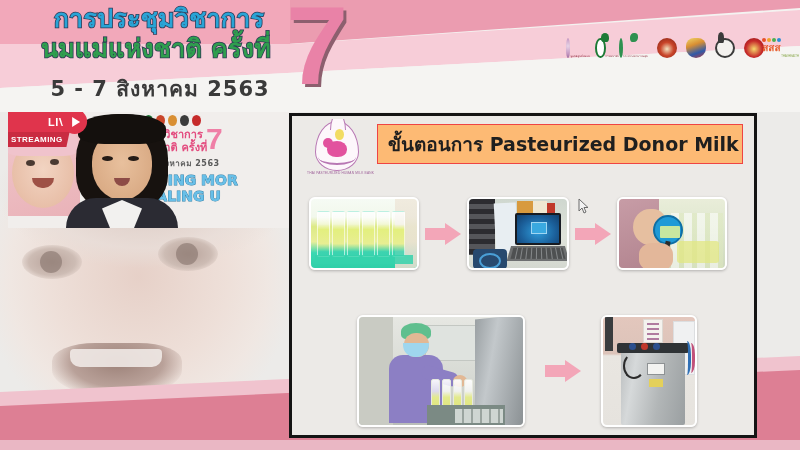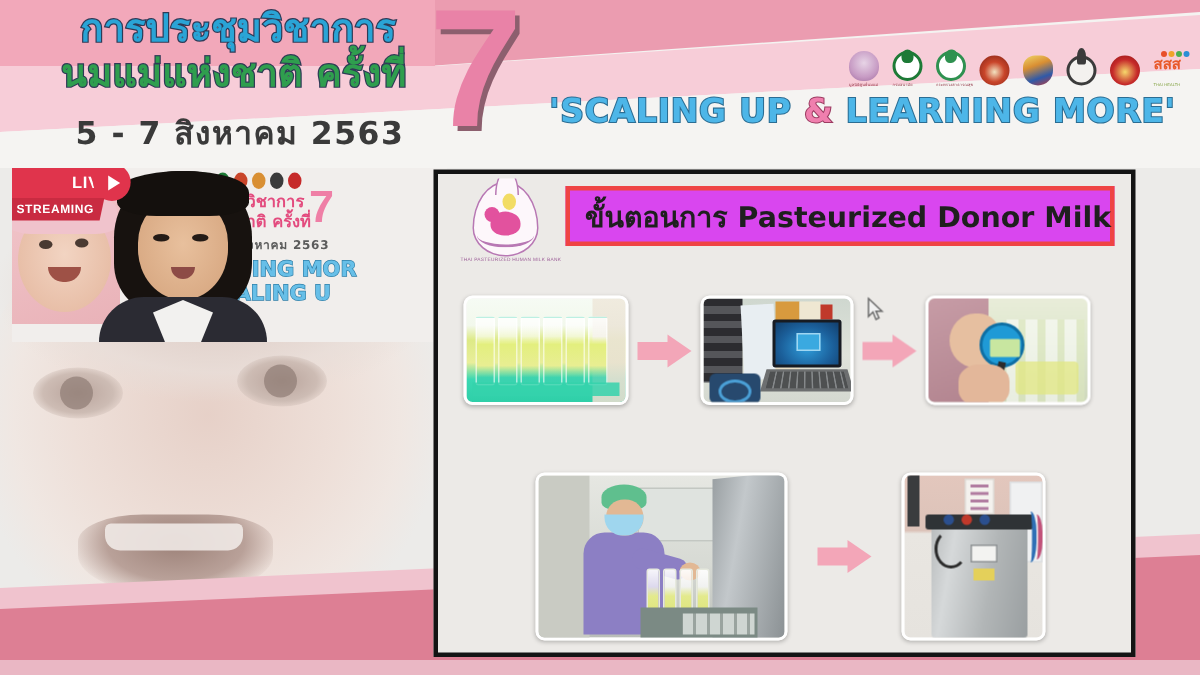--- a/index.html
+++ b/index.html
@@ -54,21 +54,21 @@
     font-weight: bold; font-size: 112px; line-height: 112px; color: #e982a7;
     text-shadow: 3px 3px 0 #8c5f6e; }
 
   .tagline { position: absolute; left: 360px; top: 62px; width: 430px; text-align: center;
     font-family: "DejaVu Sans", sans-serif; font-weight: bold; font-size: 22px; letter-spacing: .5px;
     color: #4db6e8; -webkit-text-stroke: 1.4px #2b6d93; paint-order: stroke fill; }
   .tagline .amp { color: #f07fae; -webkit-text-stroke: 1.4px #9c3c62; }
 
   
   .logo-strip { position: absolute; left: 566px; top: 28px; display: flex; gap: 5px; align-items: flex-end; }
-  .logo { width: 24px; height: 30px; position: relative; display: flex; flex-direction: column; align-items: flex-start; justify-content: flex-end; }
+  .logo { width: 24px; height: 30px; position: relative; display: flex; flex-direction: row; align-items: flex-end; justify-content: flex-end; }
   .logo .mark { width: 20px; height: 20px; border-radius: 50%; }
   .logo .cap { font-size: 2.6px; line-height: 3px; color: #8d2b3c; margin-top: 1px; letter-spacing: .1px; white-space: nowrap; }
   .lg1 .mark { background: radial-gradient(circle at 50% 40%, #e7d4e6 0%, #c79bc4 60%, #a06c9e 100%); border-radius: 50% 50% 46% 46%; }
   .lg2 .mark { background: #fff; border: 2px solid #1d7a36; }
   .lg2 .mark:after { content:""; position:absolute; left:6px; top:5px; width:8px; height:9px; background:#1d7a36; border-radius:50% 50% 40% 40%; }
   .lg3 .mark { background: #fff; border: 2px solid #2f9150; }
   .lg3 .mark:after { content:""; position:absolute; left:6px; top:5px; width:8px; height:9px; background:#2f9150; border-radius:50% 40% 50% 40%; }
   .lg4 .mark { background: radial-gradient(circle at 50% 55%, #f2e2c0 0%, #c9452a 45%, #7d1f14 100%); }
   .lg5 .mark { background: linear-gradient(160deg, #f0d66a 0%, #d98f33 35%, #2f59a8 70%, #c03a3a 100%); border-radius: 40% 40% 50% 50%; }
   .lg6 .mark { background: #f3f1ee; border: 2px solid #3b3b3b; }
@@ -150,21 +150,21 @@
     border:1.6px solid #b878b4; border-radius: 50% 50% 50% 50%/62% 62% 38% 38%; transform: rotate(0deg); }
   .mbl-drop:before { content:""; position:absolute; left:50%; top:-9px; margin-left:-7px; width:14px; height:16px;
     background:#fdf7fb; border:1.6px solid #b878b4; border-bottom:none; border-radius: 50% 50% 0 0 / 100% 100% 0 0; }
   .mbl-dot { position:absolute; left:26px; top:8px; width:9px; height:11px; border-radius:50%; background:#f2dc64; }
   .mbl-baby { position:absolute; left:18px; top:20px; width:20px; height:16px; border-radius:50% 50% 45% 45%; background:#e2529e; }
   .mbl-babyhead { position:absolute; left:14px; top:17px; width:10px; height:10px; border-radius:50%; background:#e2529e; }
   .mbl-hands { position:absolute; left:9px; top:28px; width:38px; height:16px; border-bottom:2px solid #b878b4; border-radius:0 0 50% 50%; }
   .mbl-cap { position:absolute; left:-2px; top:50px; width:60px; text-align:center; font-size:3.2px; color:#9c5e98; letter-spacing:.2px; white-space:nowrap; }
 
   .slide-title { position:absolute; left: 82px; top: 5px; width: 366px; height: 40px;
-    background: #d946ef; border: 3px solid #ef4444; display:flex; align-items:center; padding-left: 10px; }
+    background: #fdba74; border: 1px solid #ef4444; display:flex; align-items:center; padding-left: 10px; }
   .slide-title span { font-family: "DejaVu Sans", sans-serif; font-weight: bold; font-size: 19px; color: #1f1f1f; white-space: nowrap; }
 
   .row { position:absolute; display:flex; align-items:center; }
   .row-top { left: 14px; top: 78px; width: 440px; justify-content: flex-start; gap: 0; }
   .row-bot { left: 62px; top: 196px; width: 400px; }
 
   .photo { border: 2px solid #ffffff; border-radius: 6px; box-shadow: 0 1px 3px rgba(0,0,0,.25); overflow:hidden; position:relative; }
   .arrow { position:relative; width: 36px; height: 22px; flex: 0 0 auto; }
   .arrow .shaft { position:absolute; left:0; top:5px; width:22px; height:12px; background:#f3a6b8; }
   .arrow .head { position:absolute; left:20px; top:0; width:0; height:0;
@@ -267,21 +267,20 @@
     <div class="hdr-band-dark"></div>
     <div class="hdr-band-mid"></div>
     <div class="hdr-band-light"></div>
     <div class="hdr-base"></div>
 
     <div class="title-th">การประชุมวิชาการ</div>
     <div class="title-th2">นมแม่แห่งชาติ ครั้งที่</div>
     <div class="title-date">5 - 7 สิงหาคม 2563</div>
     <div class="big-seven">7</div>
 
-    <div class="tagline"><span>'SCALING UP </span><span class="amp">&amp;</span><span> LEARNING MORE'</span></div>
 
     <div class="logo-strip">
       <div class="logo lg1">
           <div class="mark"></div>
           <div class="cap">มูลนิธิศูนย์นมแม่</div>
         </div>
       <div class="logo lg2">
           <div class="mark"></div>
           <div class="cap">กรมอนามัย</div>
         </div>

